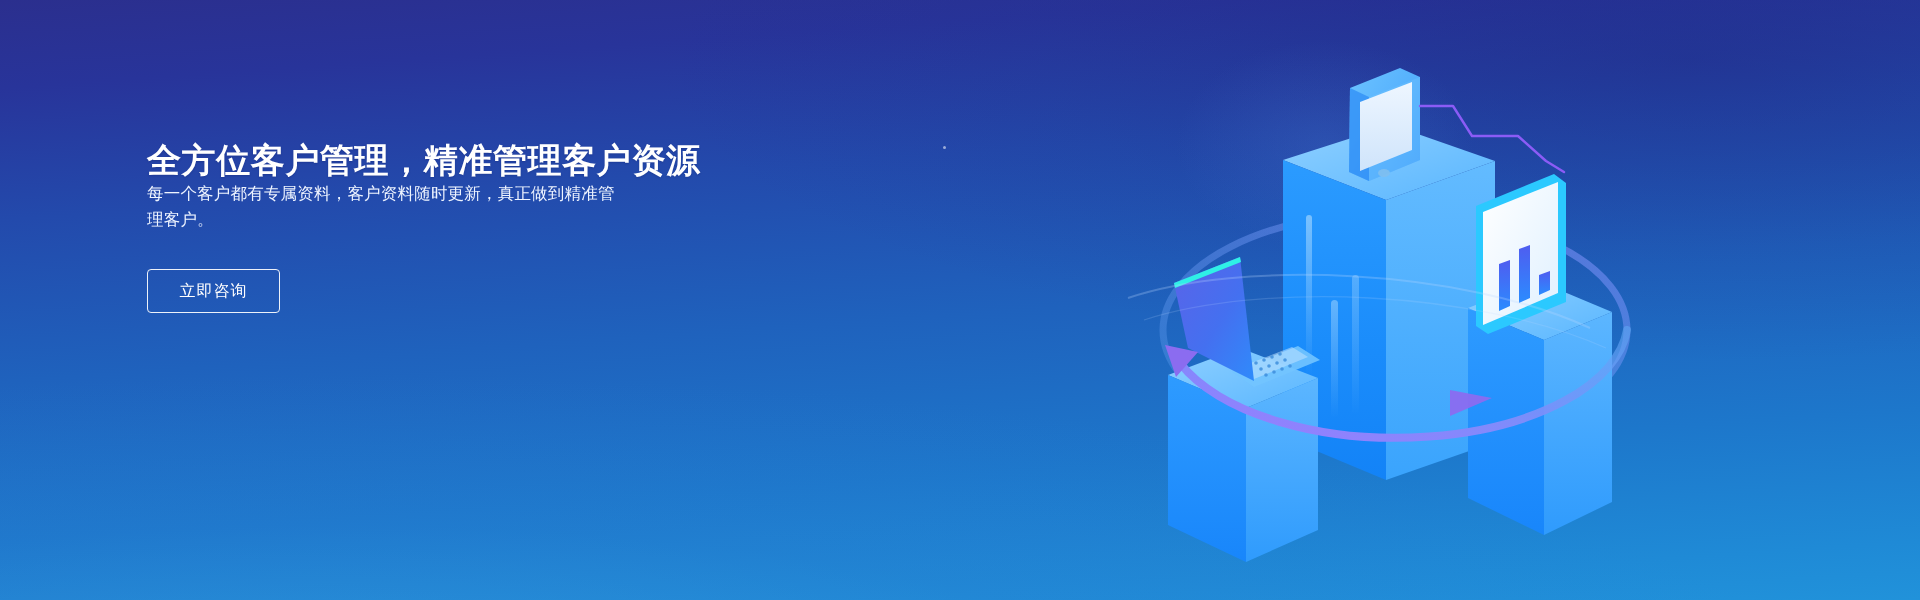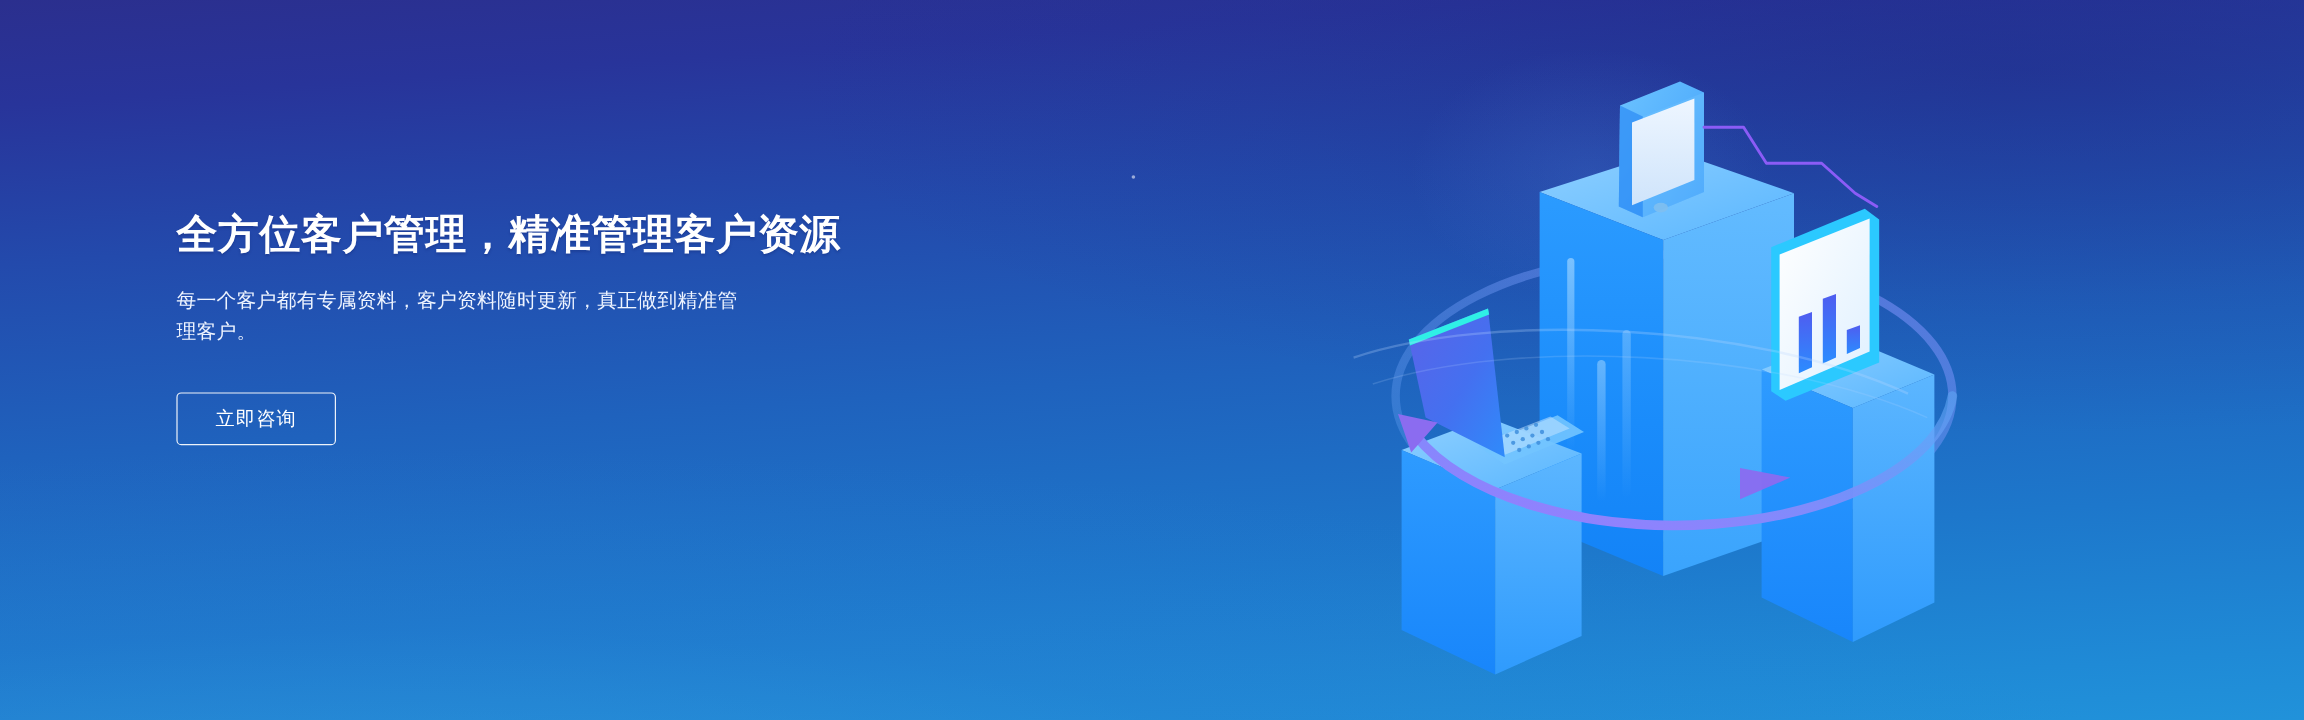--- a/index.html
+++ b/index.html
@@ -60,24 +60,22 @@
     position:absolute; left:147px; top:140px; width:640px;
   }
   #headline {
     font-size:34px;
     font-weight:bold;
     color:#ffffff;
     letter-spacing:.6px;
     line-height:1.18;
     white-space:nowrap;
     text-shadow:0 1px 2px rgba(10,25,90,.25);
-    margin-top:36px;
   }
   #subcopy {
-    margin-top:22px;
     width:478px;
     font-size:16.5px;
     color:#eef4ff;
     line-height:1.58;
     letter-spacing:.2px;
   }
   #cta {
     margin-top:37px;
     display:inline-flex;
     align-items:center; justify-content:center;

